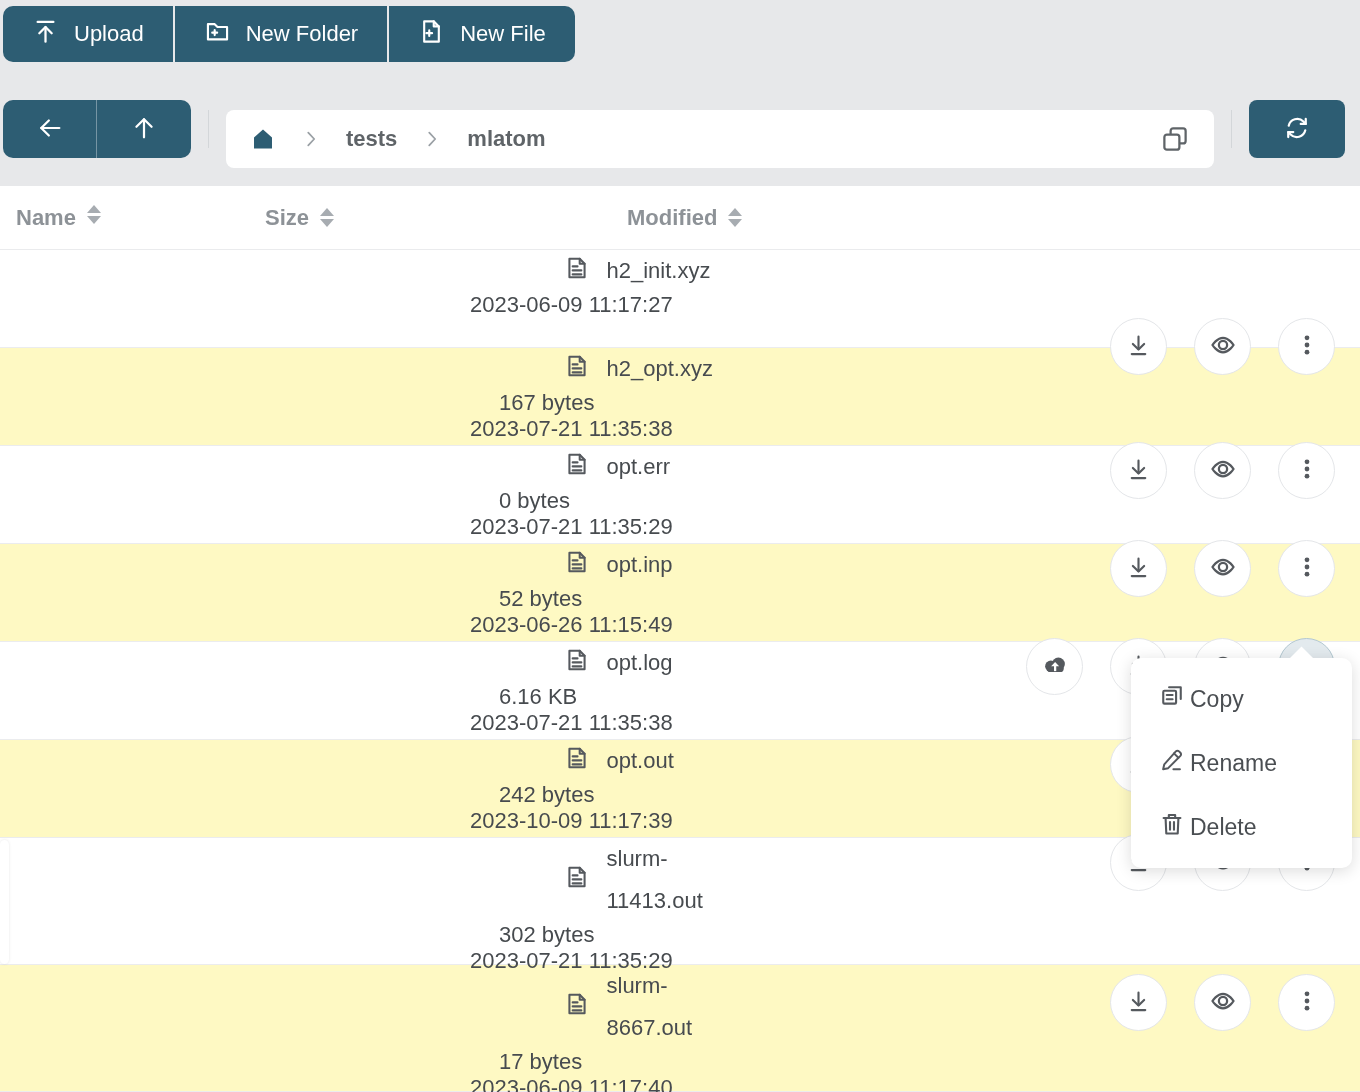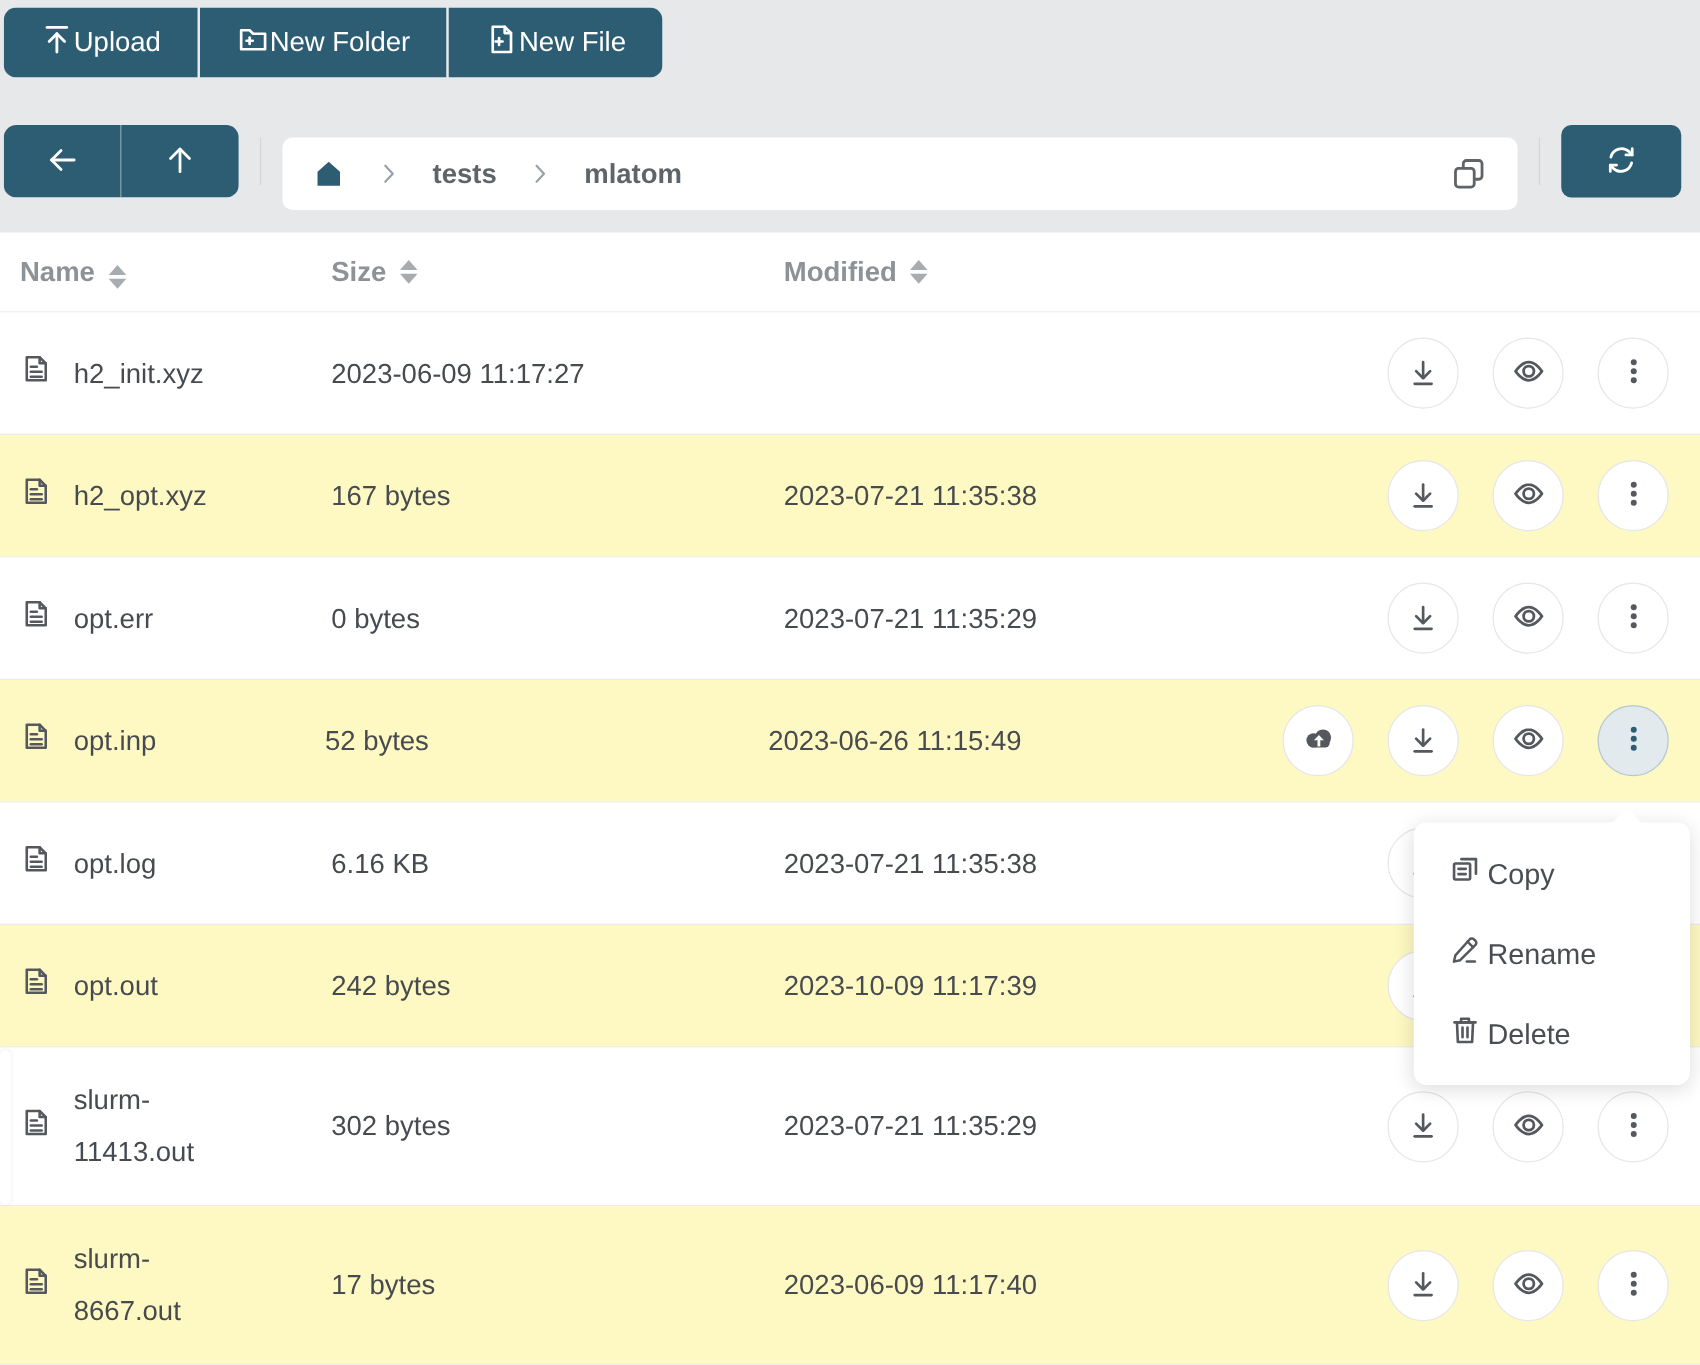--- a/index.html
+++ b/index.html
@@ -5,21 +5,21 @@
   * { box-sizing: border-box; margin: 0; padding: 0; }
   html,body { width:1360px; height:1092px; overflow:hidden;
     font-family:"Liberation Sans", sans-serif; background:#ffffff; position:relative; }
 
   
   .header-zone { position:relative; width:100%; height:186px; background:#e7e8ea; }
 
   .btn-group { position:absolute; top:6px; left:3px; display:flex; gap:2px;
     border-radius:10px; overflow:hidden; }
   .toolbar-btn { background:#2d5d73; color:#fff; height:56px; border:none;
-    display:flex; align-items:center; padding:0 29px;
+    display:flex; align-items:center; gap:15px; padding:0 29px;
     font-size:22px; font-family:inherit; cursor:pointer; }
   .toolbar-btn svg { flex:0 0 auto; }
 
   .nav-row { position:absolute; top:100px; left:0; width:100%; height:58px;
     display:flex; align-items:center; padding:0 15px 0 3px; }
   .nav-group { display:flex; border-radius:10px; overflow:hidden; height:58px; }
   .nav-btn { width:94px; height:58px; background:#2d5d73; border:none; cursor:pointer;
     display:flex; align-items:center; justify-content:center; color:#fff; }
   .nav-btn.first { border-right:1px solid rgba(255,255,255,0.35); }
   .v-divider { width:1px; height:38px; background:#d3d6d9; margin:0 17px; }
@@ -28,32 +28,32 @@
     display:flex; align-items:center; padding:0 24px; gap:24px;margin-top:20px; }
   .crumb { font-size:22px; font-weight:bold; color:#5f6468; cursor:pointer; }
   .crumb-copy { margin-left:auto; cursor:pointer; display:flex; align-items:center; }
 
   .refresh-btn { width:96px; height:58px; background:#2d5d73; border:none; cursor:pointer;
     border-radius:8px; display:flex; align-items:center; justify-content:center; color:#fff; }
 
   
   .thead { display:flex; align-items:center; height:64px; background:#fff;
     border-bottom:1px solid #eaebed; font-size:22px; font-weight:bold; color:#8d9297; }
-  .col-name  { width:265px; padding-left:16px; display:flex; align-items:flex-end; }
+  .col-name  { width:265px; padding-left:16px; display:flex; align-items:flex-start; }
   .col-size  { width:362px; display:flex; align-items:center; }
   .col-modified { width:420px; display:flex; align-items:center; }
 
   .sort { display:inline-flex; flex-direction:column; gap:3px; margin-left:11px; cursor:pointer; }
   .sort i { display:block; width:0; height:0;
     border-left:7px solid transparent; border-right:7px solid transparent; }
   .sort .tri-up   { border-bottom:8px solid #a7acb1; }
   .sort .tri-down { border-top:8px solid #a7acb1; }
 
   .row { display:flex; align-items:center; height:98px; background:#fff;
-    border-bottom:1px solid #ebecee; font-size:22px; color:#474b4f; }
+    border-bottom:1px solid #ebecee; font-size:22px; color:#474b4f;flex-direction:column; }
   .row.alt { background:#fef9c3; }
   .row.tall { height:127px; }
   .cell-name { width:265px; padding-left:16px; display:flex; align-items:center; gap:17px; }
   .cell-name svg { flex:0 0 auto; color:#55595e; }
   .file-name { width:145px; line-height:1.9; overflow-wrap:break-word; }
   .cell-size { width:362px; }
   .cell-modified { width:420px; }
   .cell-actions { margin-left:auto; display:flex; align-items:center; gap:27px; padding-right:25px; }
 
   .icon-btn { width:57px; height:57px; border-radius:50%; background:#fff;

